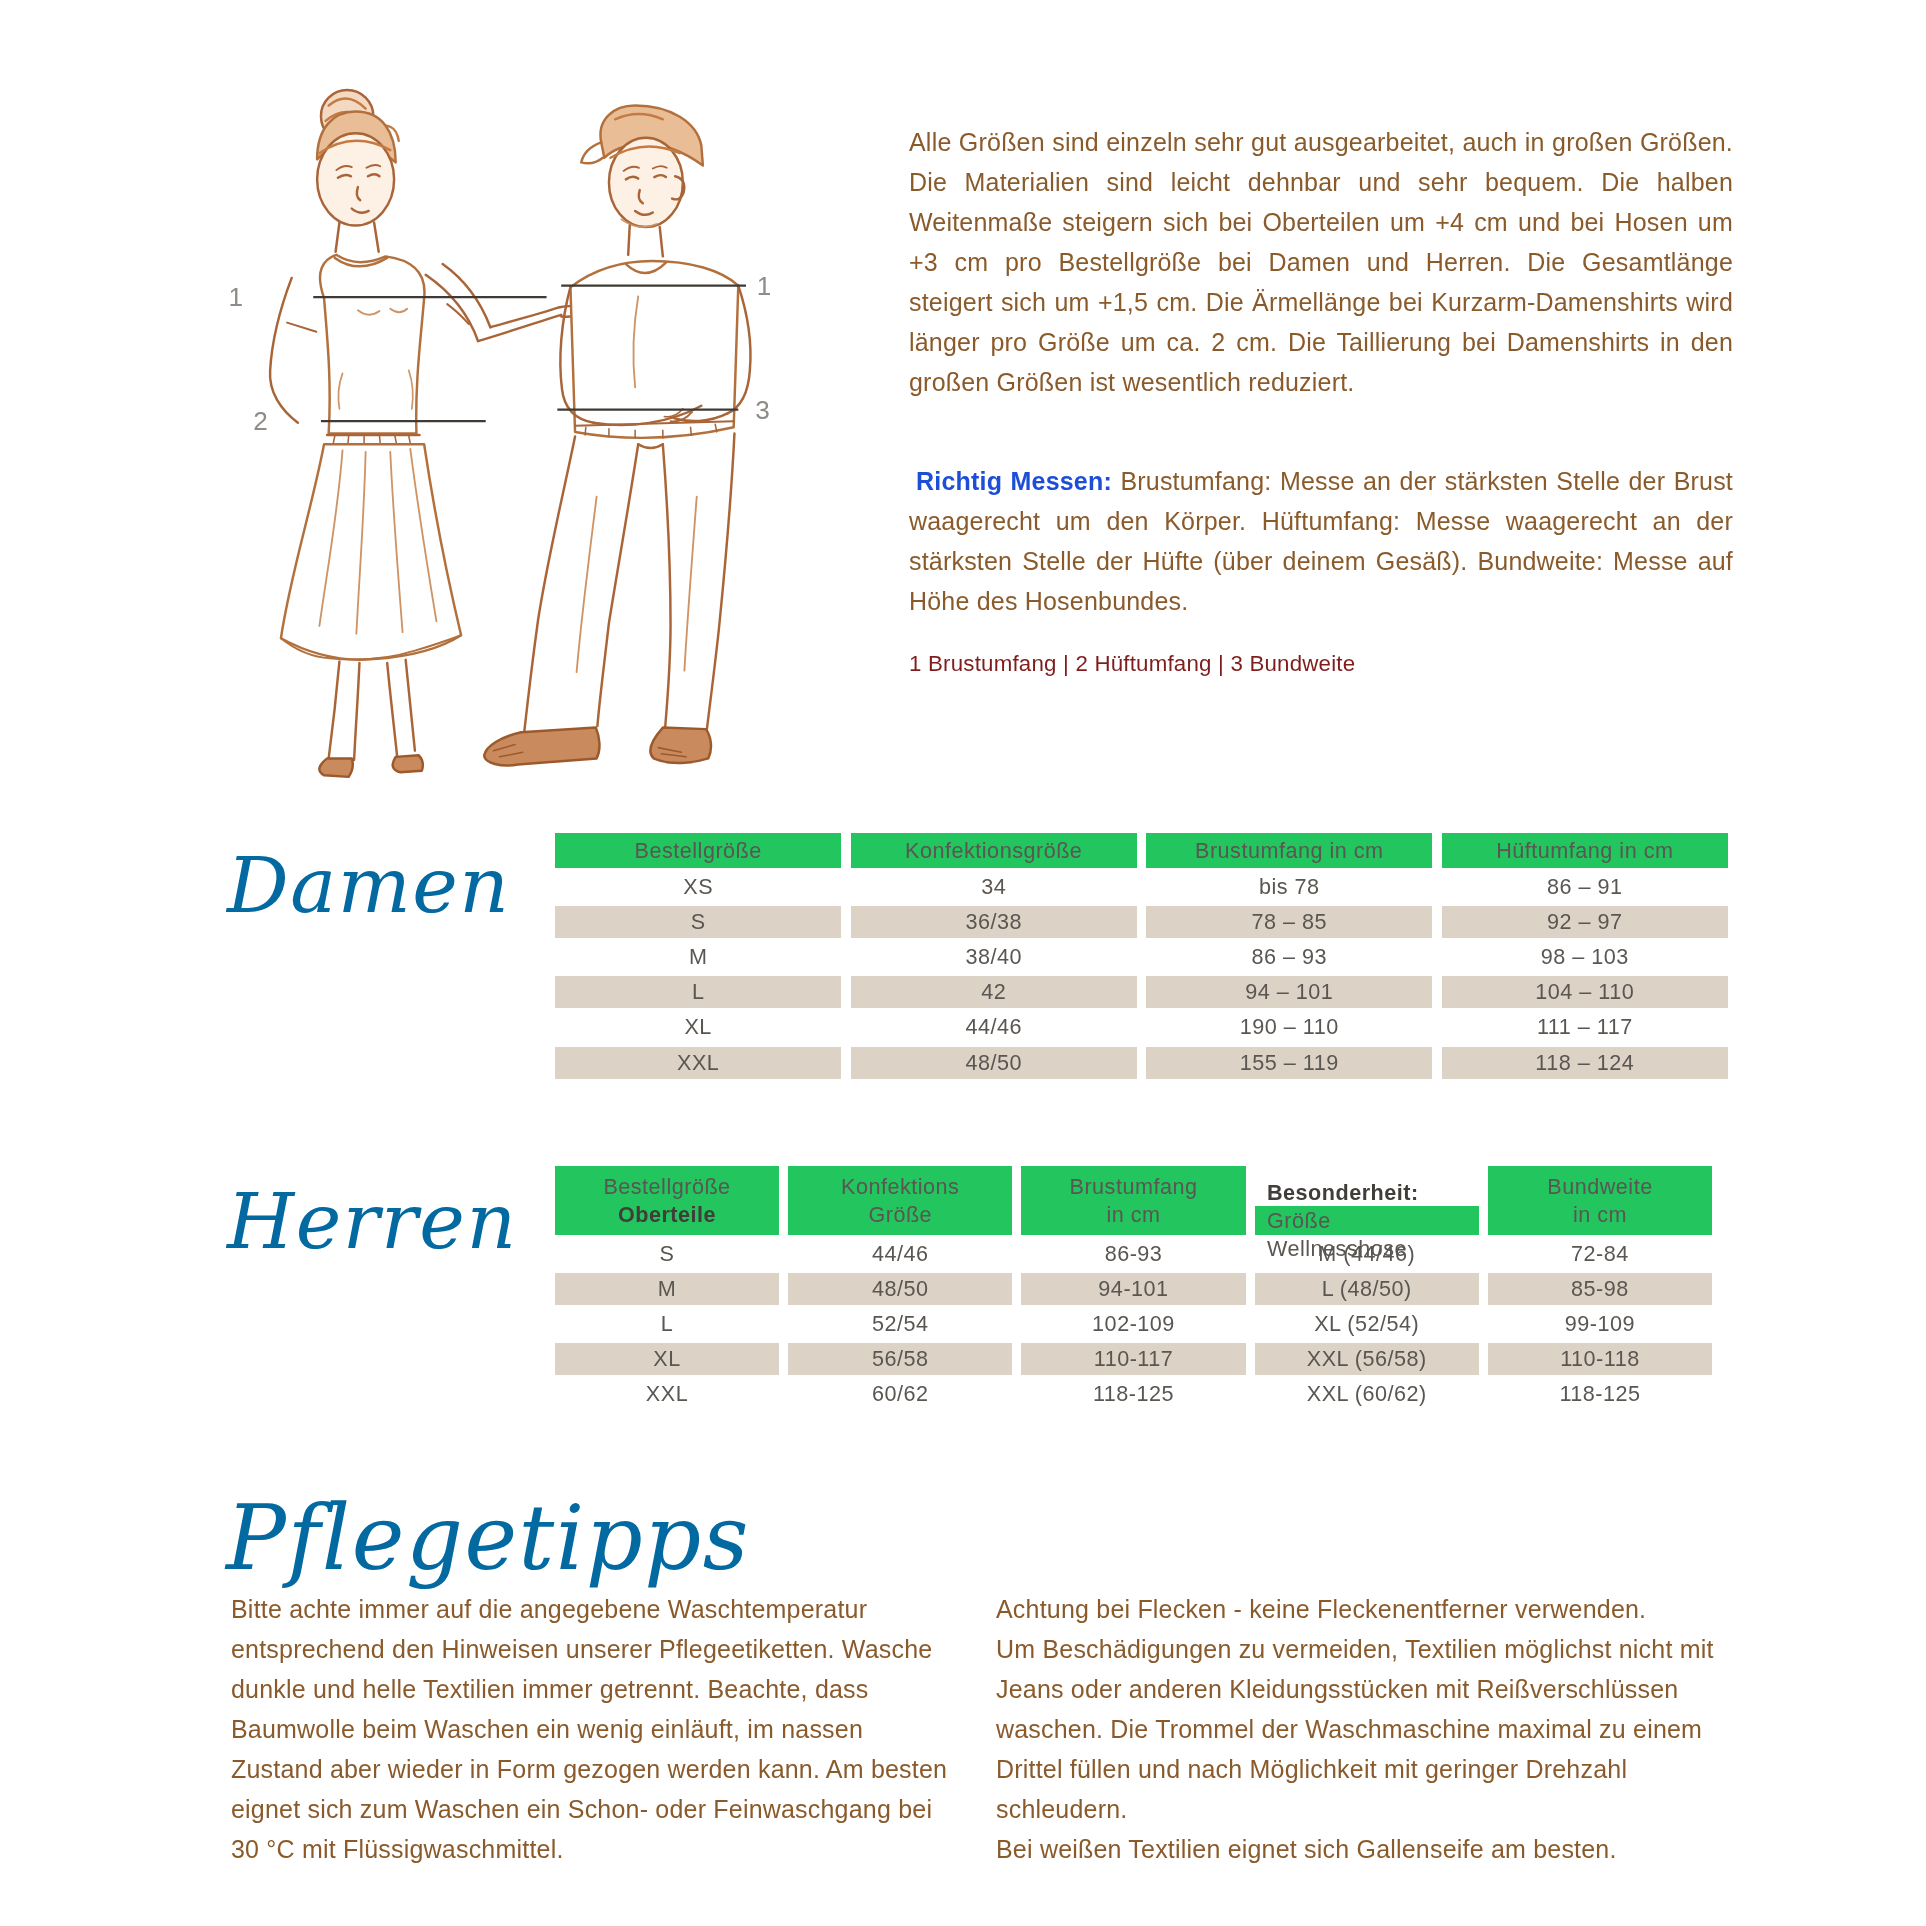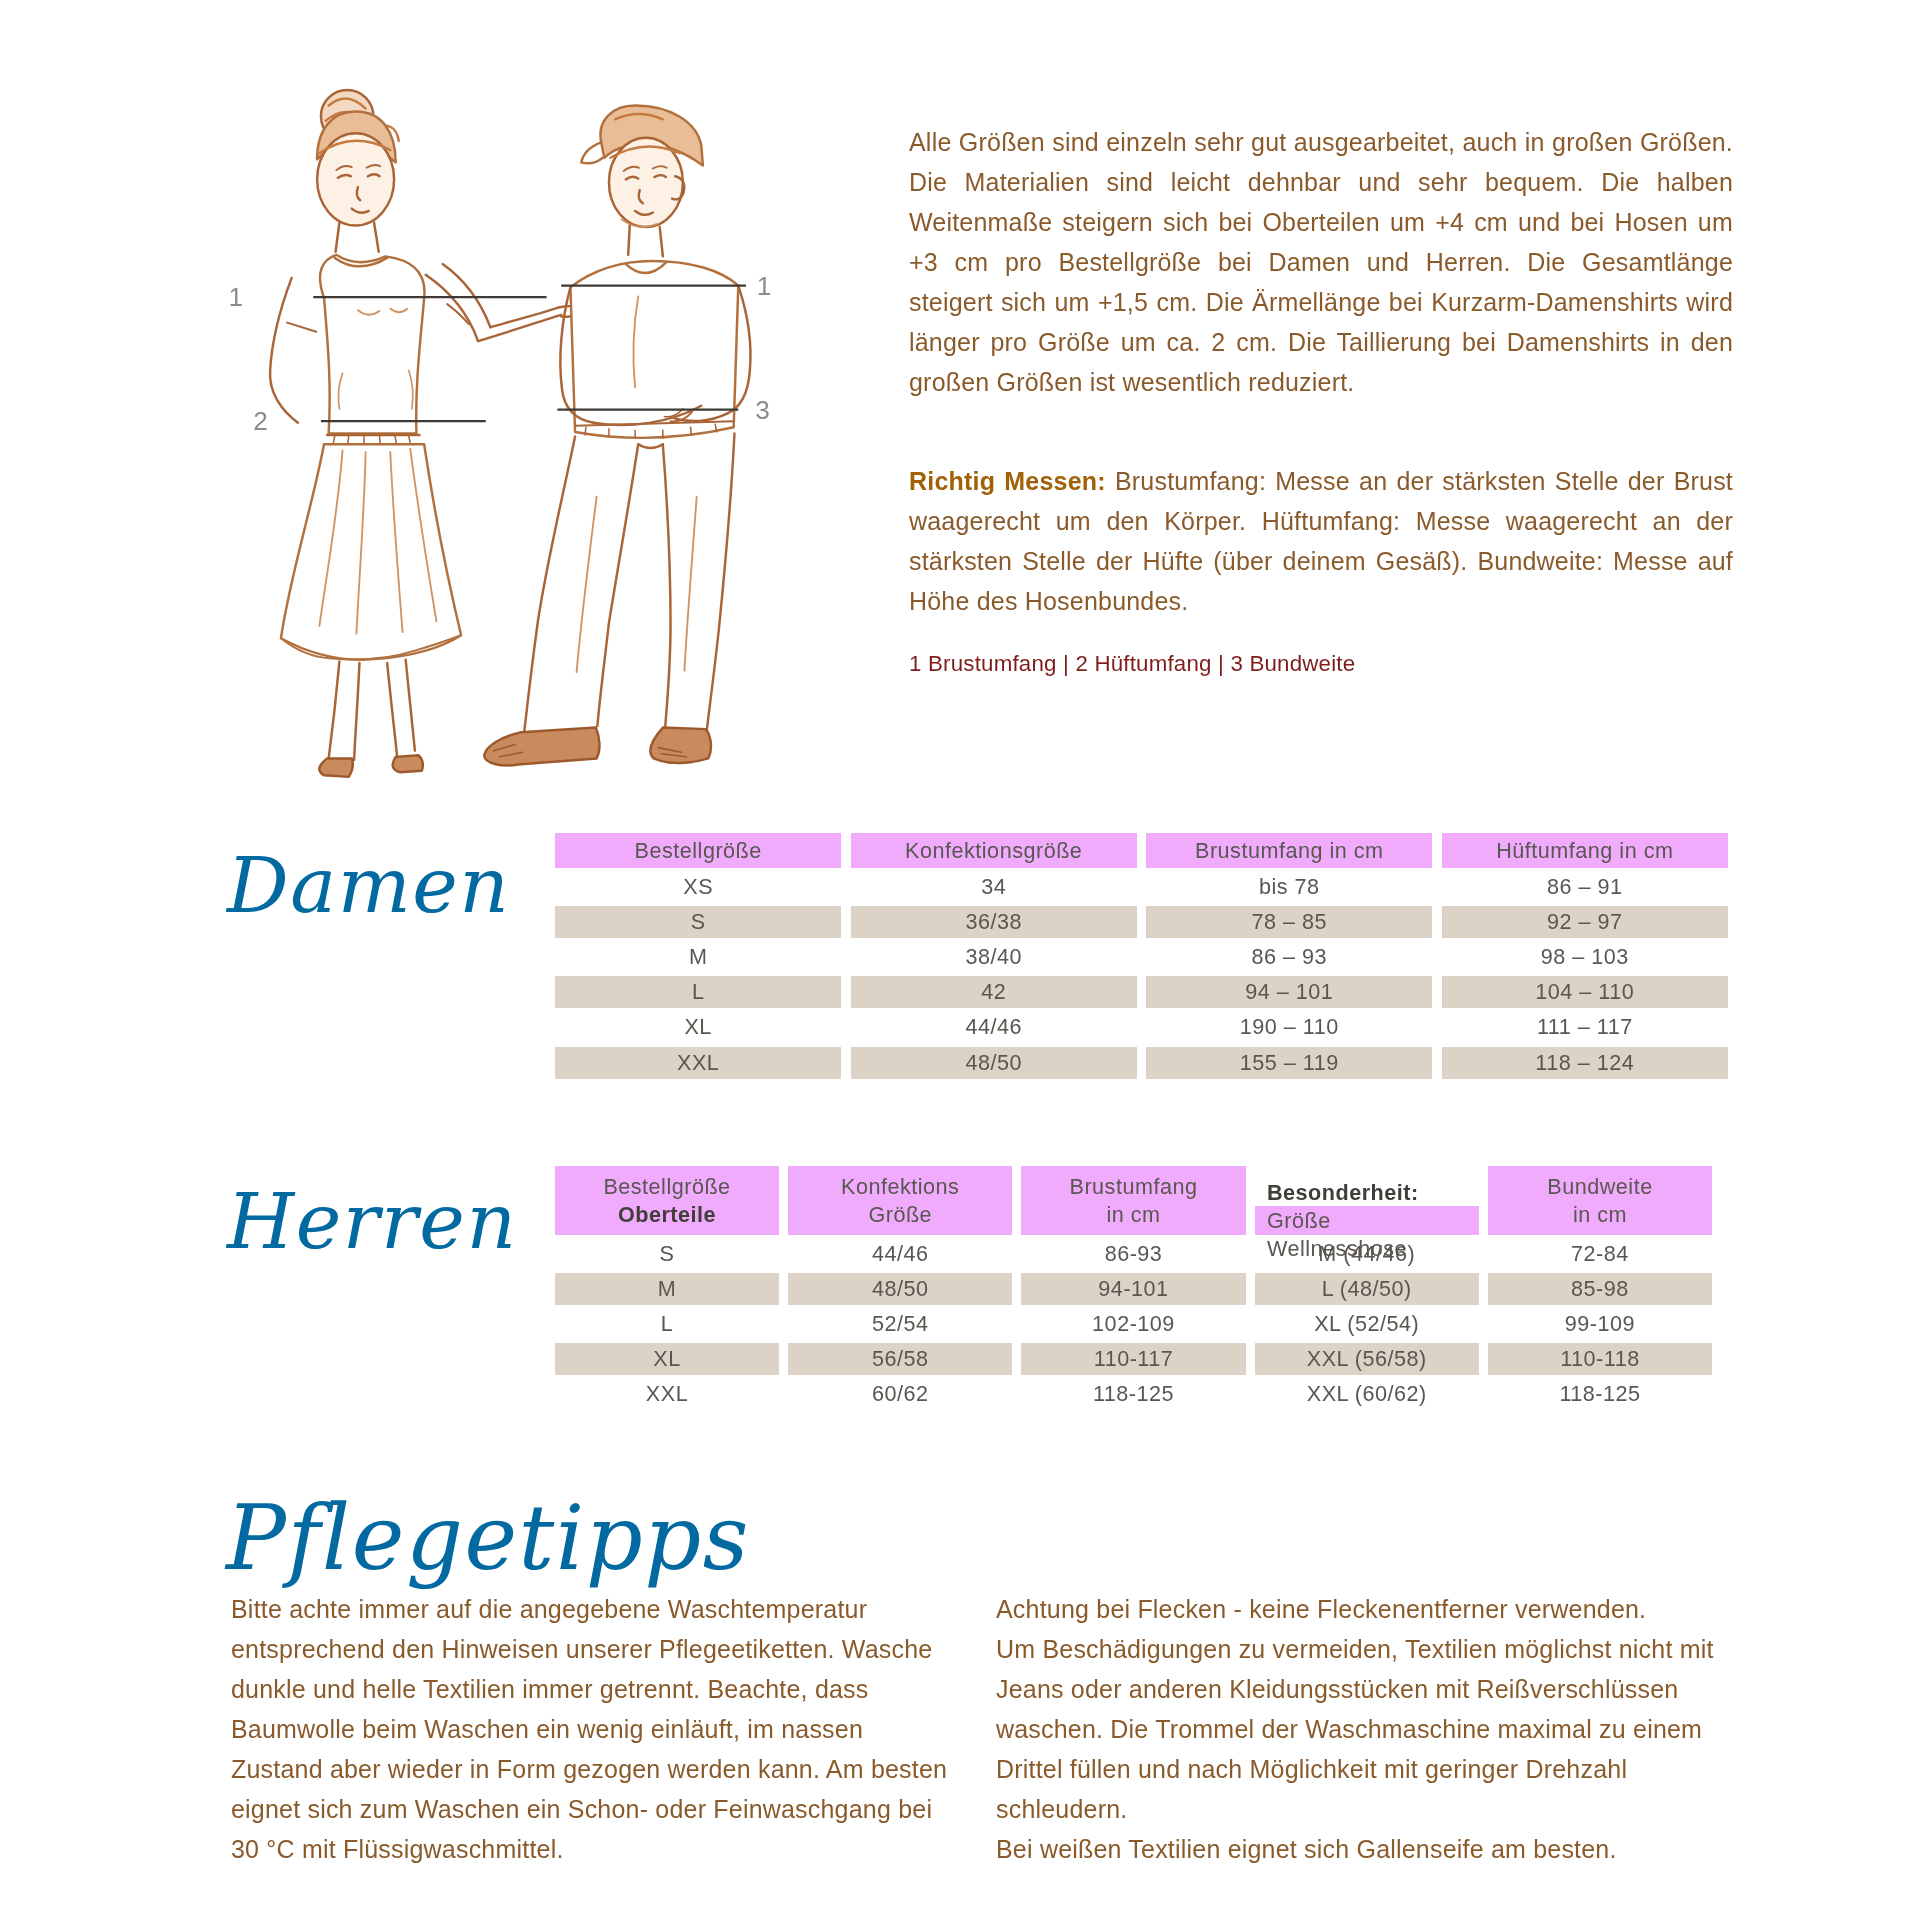--- a/index.html
+++ b/index.html
@@ -2,21 +2,21 @@
 <html style="font-size:12.3px"><head>
 <meta charset="utf-8">
 <style>
   html,body{margin:0;padding:0;background:#ffffff;}
   .page{position:relative;width:1926px;height:1926px;background:#ffffff;
         font-family:"Liberation Sans",sans-serif;overflow:hidden;}
 
   
   .body-text{color:#8a5a2b;font-size:25px;line-height:40px;letter-spacing:0.2px;}
   .justify{text-align:justify;}
-  .body-text b{color:#a16207;}
+  .body-text b{color:#1d4ed8;margin-left:7px;}
 
   
   .script{font-family:"DejaVu Serif",serif;font-style:italic;color:#0369a1;
           letter-spacing:1.5px;white-space:nowrap;}
 
   
   .abs{position:absolute;}
 
   
   .intro-p1{left:909px;top:122px;width:824px;}
@@ -28,21 +28,21 @@
   .tbl{position:absolute;display:grid;column-gap:9.2px;row-gap:3.1px;
        color:#5a5651;font-size:21.6px;letter-spacing:0.5px;}
   .tbl-damen{left:555px;top:833px;width:1173px;
              grid-template-columns:repeat(4,1fr);
              grid-template-rows:35px repeat(6,32px);}
   .tbl-herren{left:555px;top:1166px;width:1157px;
               grid-template-columns:repeat(5,1fr);
               grid-template-rows:69px repeat(5,32px);}
   .cell{display:flex;align-items:center;justify-content:center;}
   .cell.shaded{background:#ddd2c6;}
-  .hcell{background:#f0abfc;display:flex;flex-direction:column;
+  .hcell{background:#22c55e;display:flex;flex-direction:column;
          align-items:center;justify-content:center;line-height:28px;}
   .hcell.left{align-items:flex-start;padding-left:12.3px;margin-top:40px;}
   .hcell b, .cell b{color:#413d39;font-weight:bold;}
 
   
   .damen-heading{left:227px;top:841px;font-size:77px;}
   .herren-heading{left:227px;top:1177px;font-size:77px;}
   .care-heading{left:226px;top:1486px;font-size:89px;}
 
   

